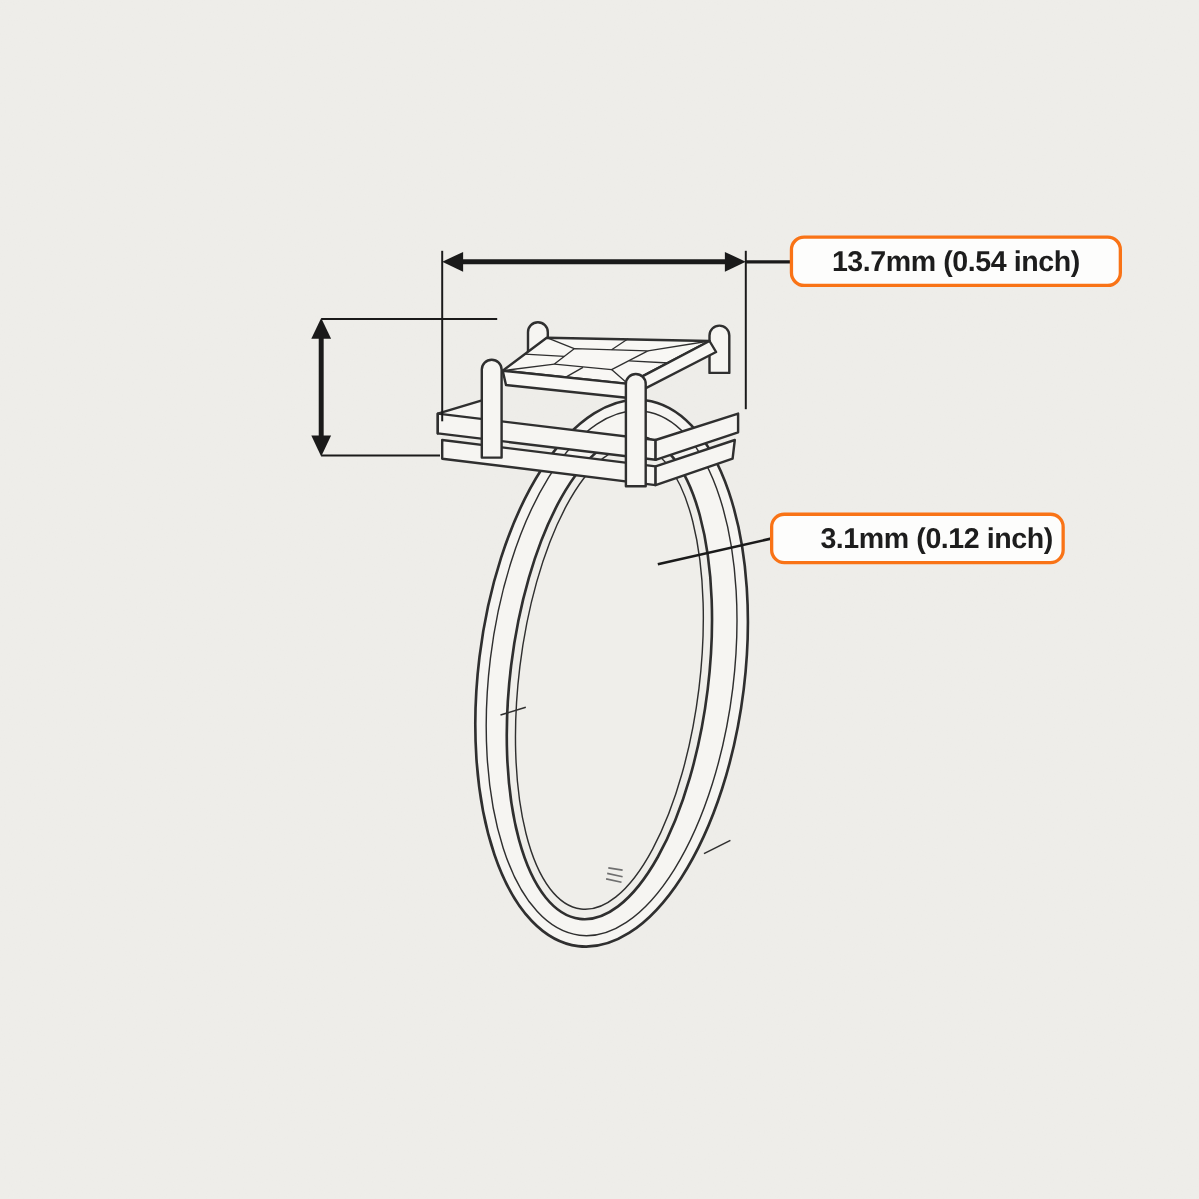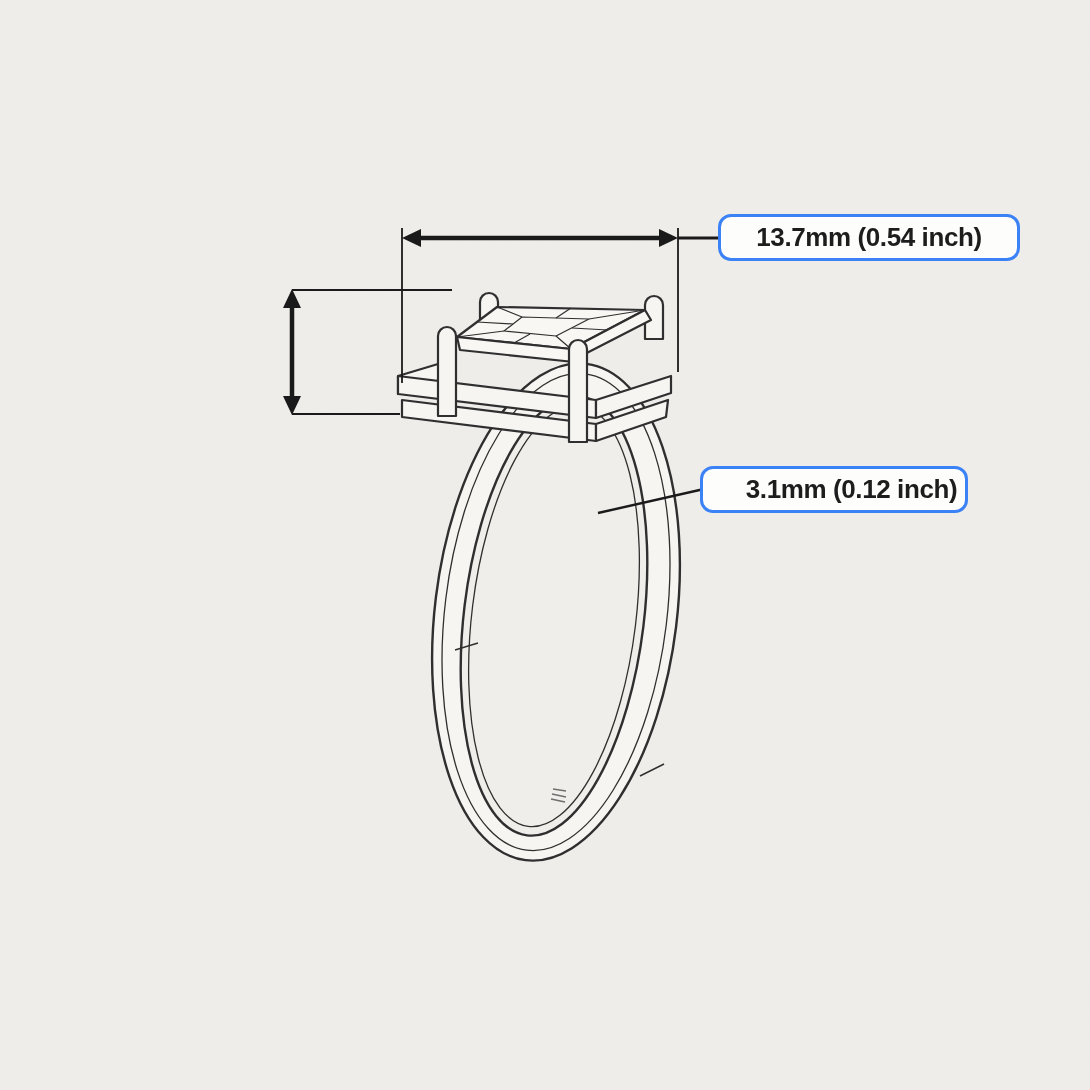--- a/index.html
+++ b/index.html
@@ -21,21 +21,21 @@
     left: 0;
     top: 0;
   }
   .dim-label {
     position: absolute;
     display: flex;
     align-items: center;
     justify-content: center;
     white-space: nowrap;
     background: #fdfdfc;
-    border: 3px solid #3b82f6;
+    border: 3px solid #f97316;
     border-radius: 13px;
     font-size: 26px;
     font-weight: bold;
     letter-spacing: -0.4px;
     color: #1d1d1d;
     box-sizing: border-box;
   }
   .lbl-width  { left: 718px; top: 214px; width: 302px; height: 47px; }
   .lbl-height { left: 108px; top: 329px; width: 260px; height: 47px; }
   .lbl-band   { left: 700px; top: 466px; width: 268px; height: 47px; padding-left: 35px; }

